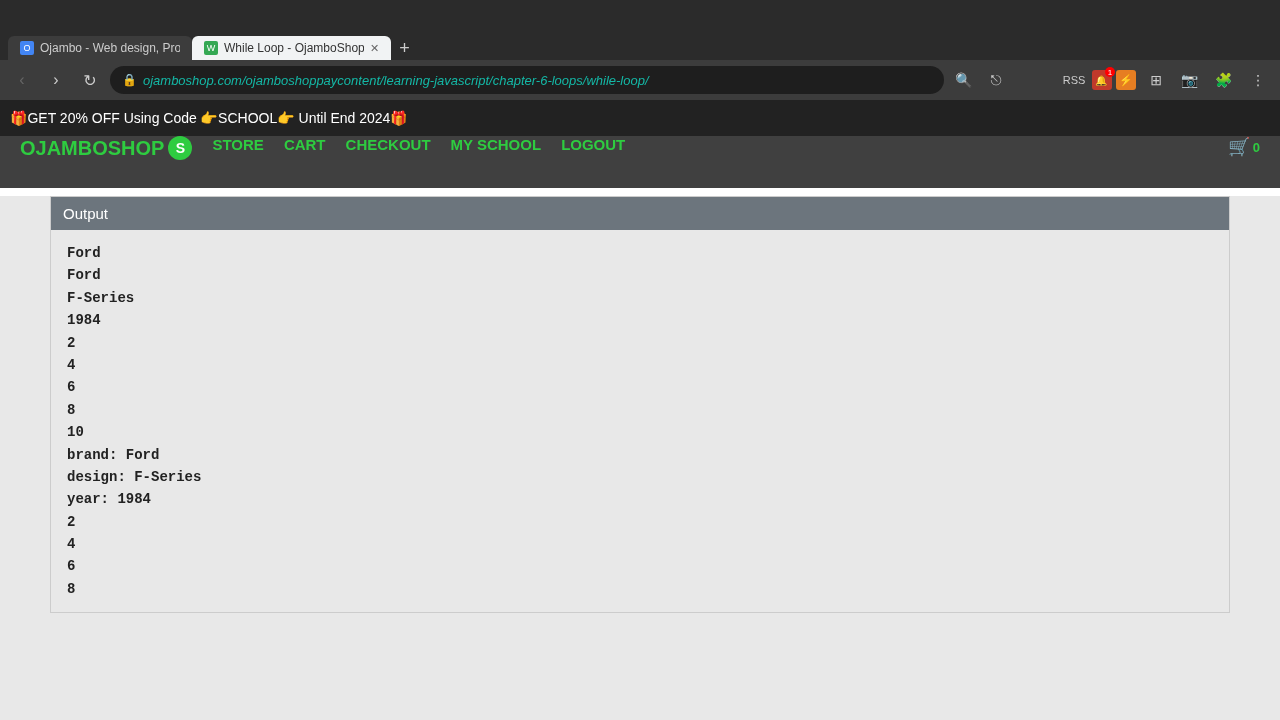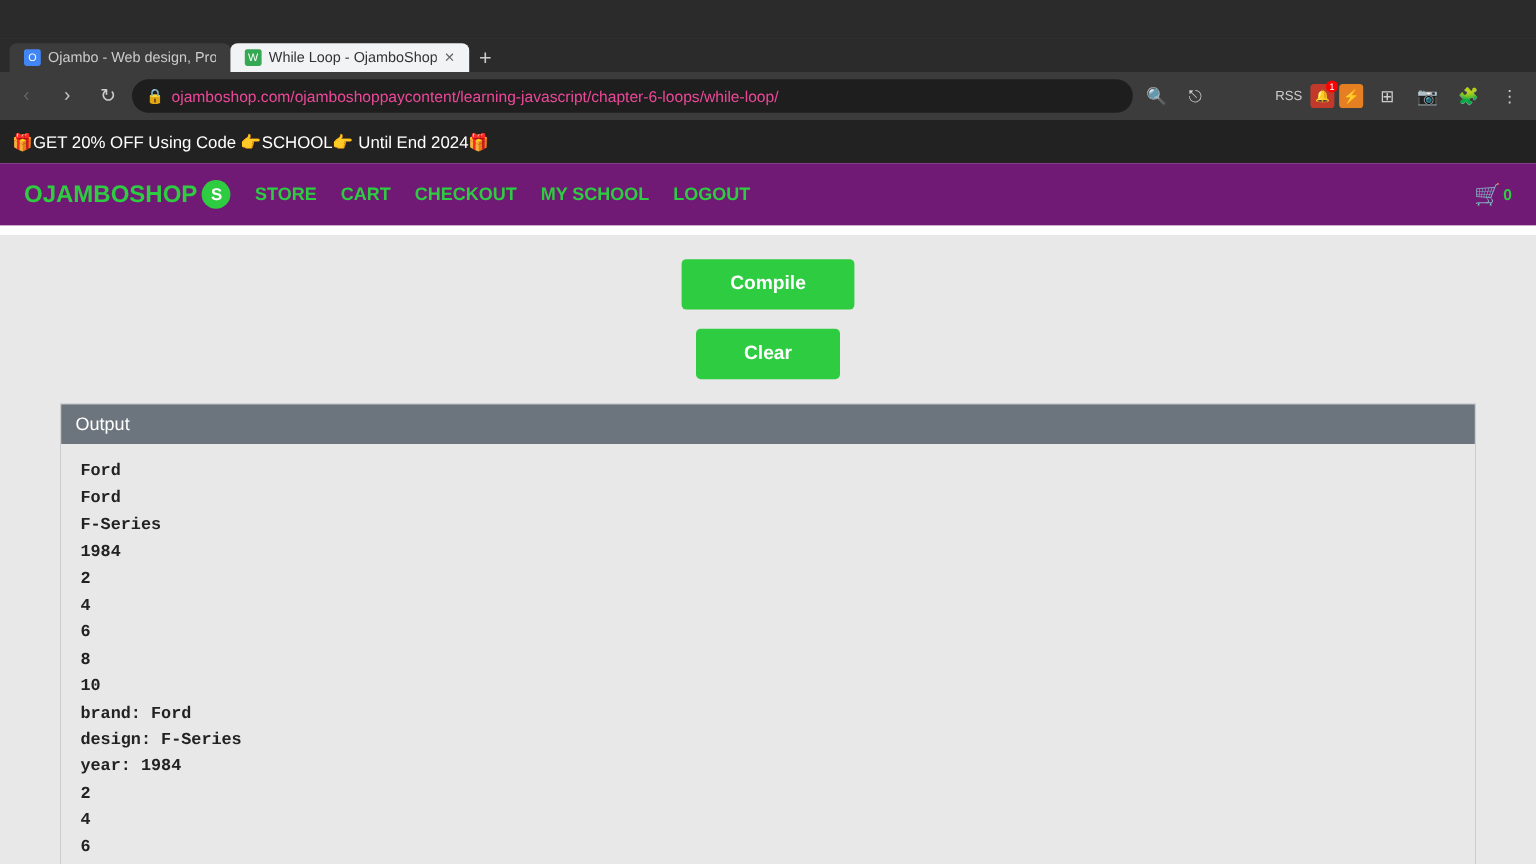--- a/index.html
+++ b/index.html
@@ -102,24 +102,25 @@
       font-size: 13px;
       padding: 4px 12px;
       height: 28px;
       display: flex;
       align-items: center;
       gap: 6px;
     }
     .address-bar input {
       background: none;
       border: none;
-      color: #ec4899;
+      color: #14b8a6;
       font-size: 13px;
       flex: 1;
       outline: none;
+      font-style: italic;
     }
     .address-icon {
       color: #9aa0a6;
       font-size: 12px;
     }
     .toolbar-icons {
       display: flex;
       align-items: center;
       gap: 4px;
     }
@@ -156,23 +157,23 @@
     .promo-banner {
       background: #222;
       color: #fff;
       text-align: left;
       padding: 10px;
       font-size: 14px;
     }
 
     
     .site-nav {
-      background: #701a75;
-      display: flex;
-      align-items: center;
+      background: #404040;
+      display: flex;
+      align-items: flex-start;
       padding: 0 20px;
       height: 52px;
       gap: 20px;
     }
     .site-logo {
       color: #2ecc40;
       font-weight: bold;
       font-size: 20px;
       text-decoration: none;
       display: flex;
@@ -350,28 +351,20 @@
     <a class="cart-icon-link" href="#">
       <span>🛒</span>
       <span class="cart-count">0</span>
     </a>
   </nav>
 
   <div style="background:#fff; height:8px;"></div>
 
   <div class="main-content">
 
-    <div class="buttons-section">
-      <button class="compile-btn">
-        <span>Compile</span>
-      </button>
-      <button class="clear-btn">
-        <span>Clear</span>
-      </button>
-    </div>
 
     <div class="output-section">
       <div class="output-header">
         <span>Output</span>
       </div>
       <div class="output-body" id="output-body">
       <span class="output-line">Ford</span>
           <span class="output-line">Ford</span>
           <span class="output-line">F-Series</span>
           <span class="output-line">1984</span>

